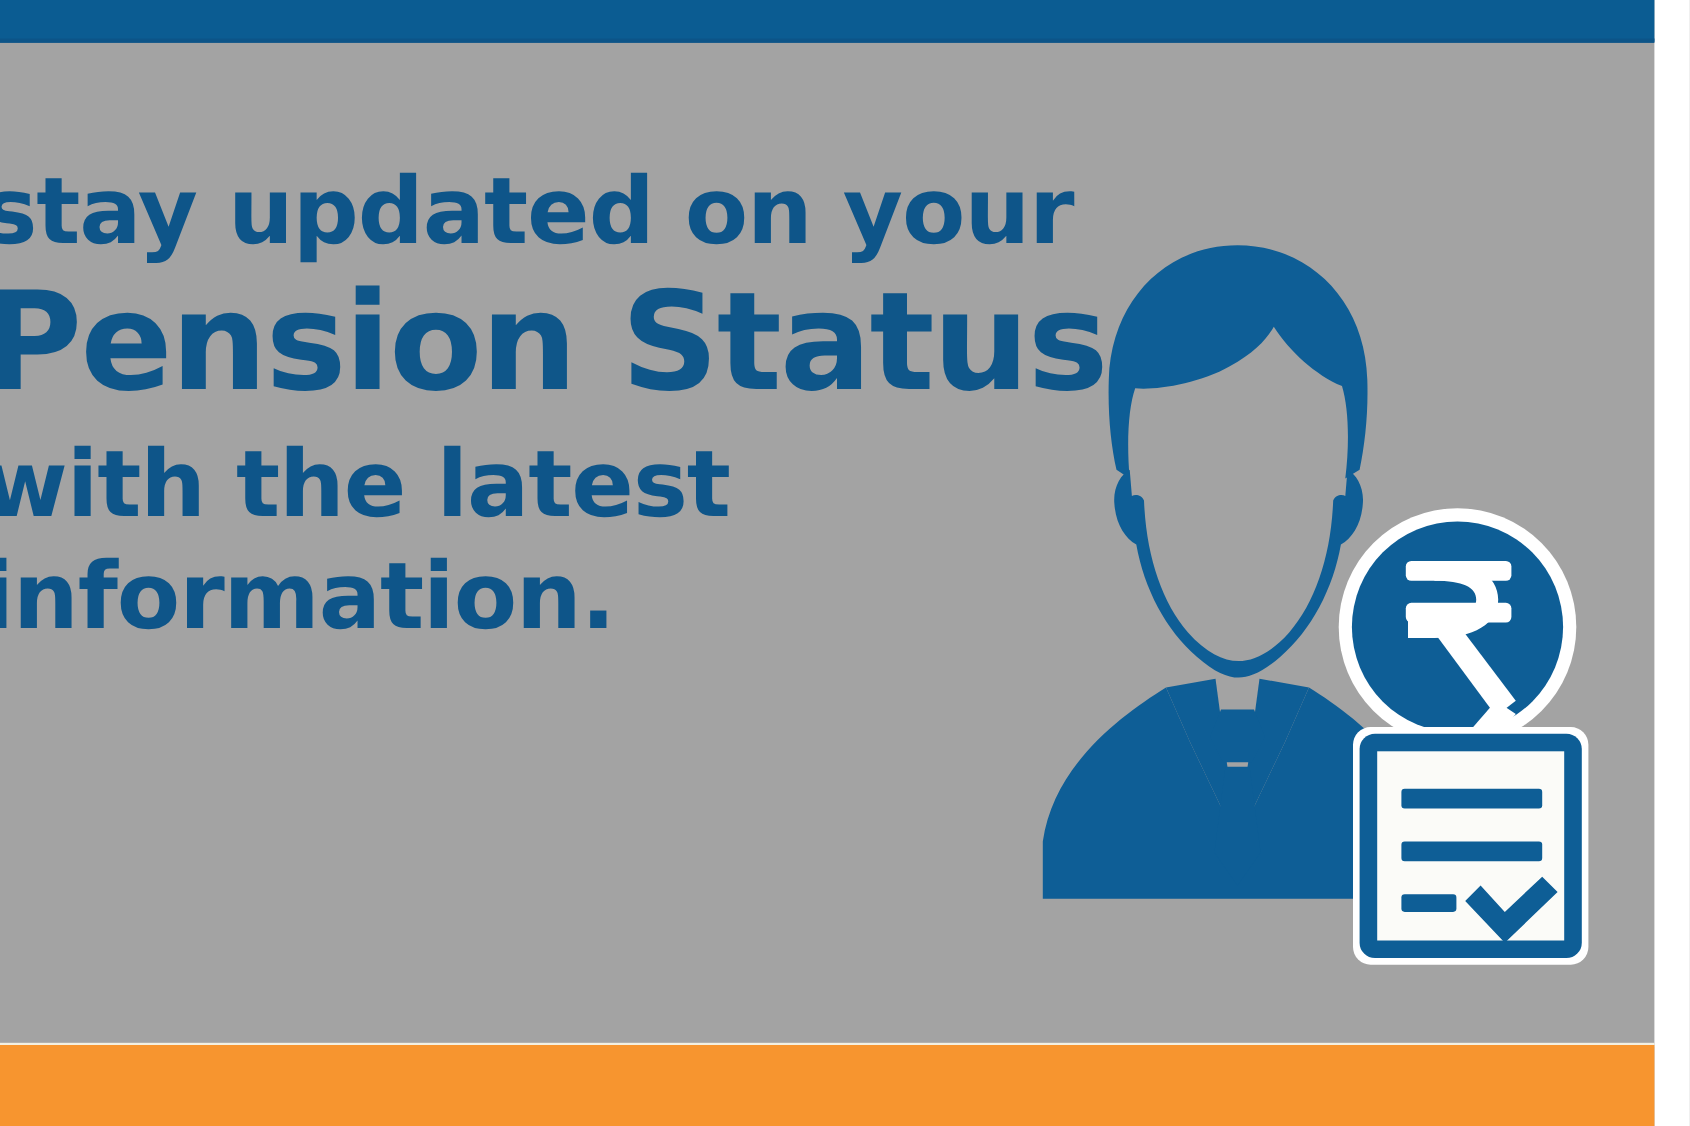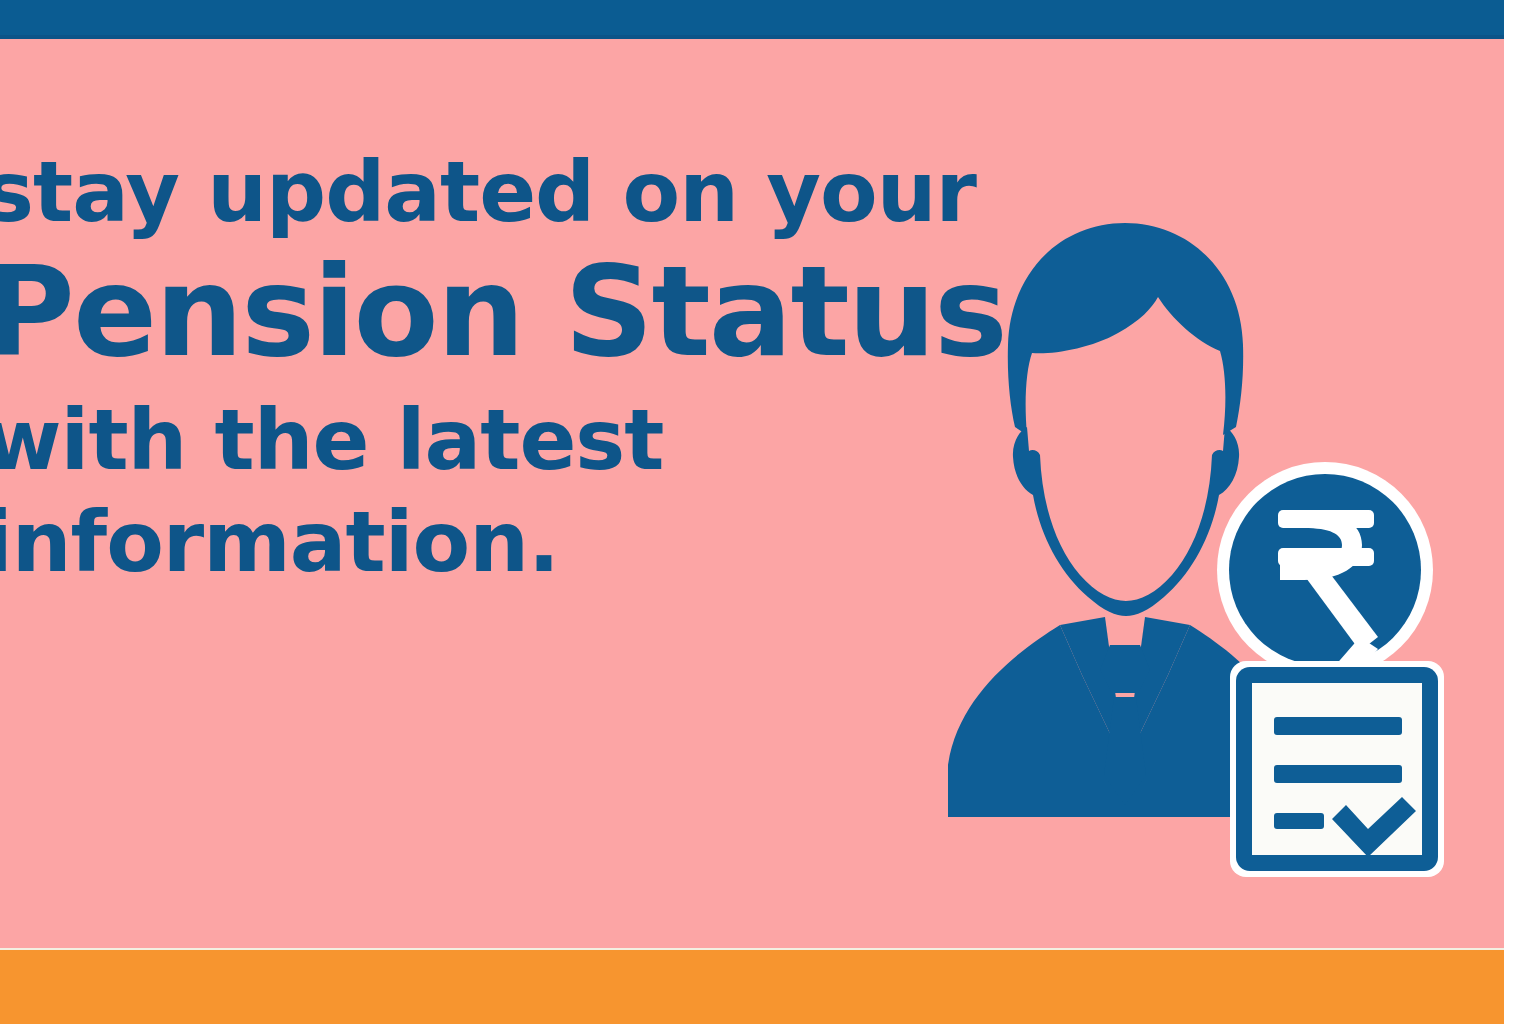--- a/index.html
+++ b/index.html
@@ -11,21 +11,21 @@
     width: 1536px;
     height: 1024px;
     overflow: hidden;
     font-family: "DejaVu Sans", sans-serif;
   }
 
   #banner {
     position: relative;
     width: 1504px;
     height: 1024px;
-    background: #fca5a5;
+    background: #a3a3a3;
     overflow: hidden;
   }
 
   
   .bar-top {
     position: absolute;
     left: 0;
     top: 0;
     width: 1536px;
     height: 38px;

